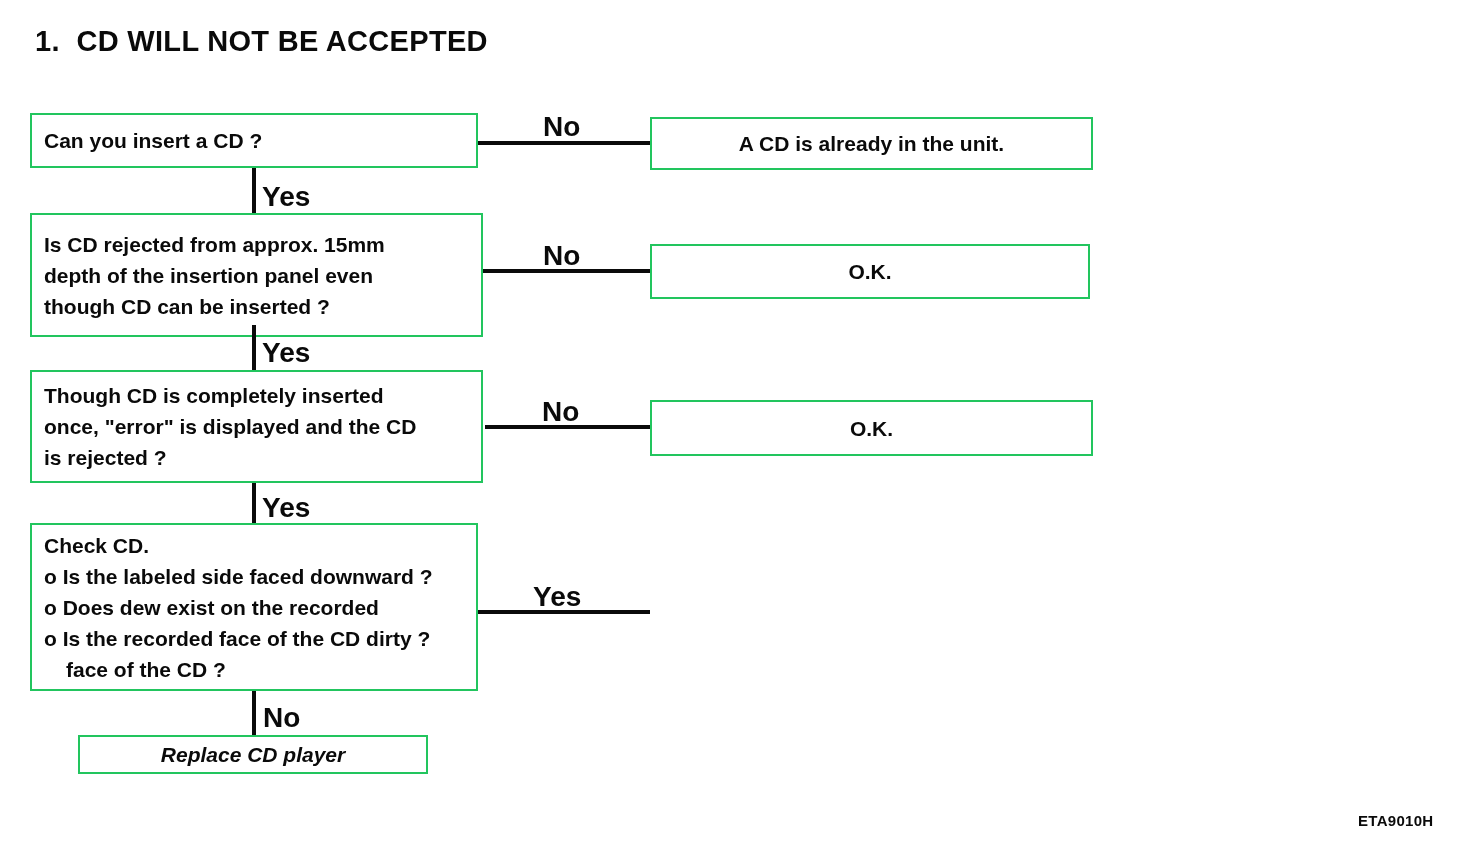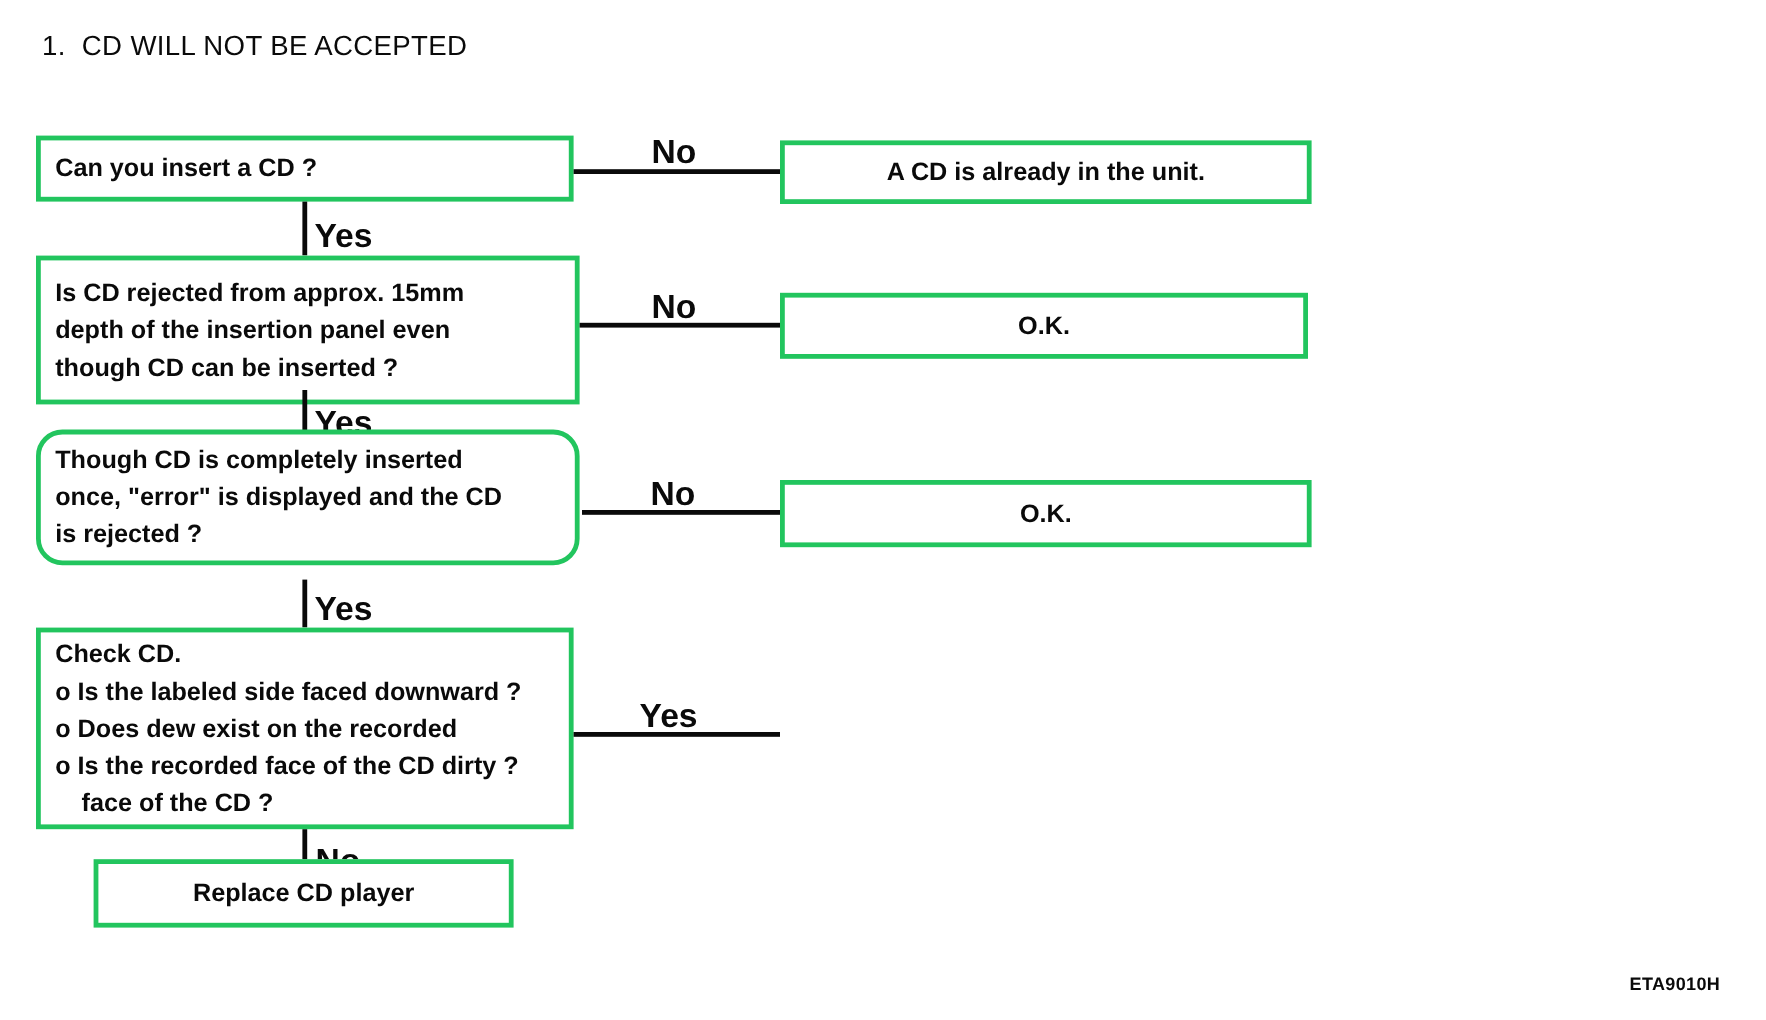--- a/index.html
+++ b/index.html
@@ -12,28 +12,28 @@
   }
   .page {
     position: relative;
     width: 1472px; height: 850px;
     background: #ffffff;
     overflow: hidden;
   }
   .title {
     position: absolute;
     left: 35px; top: 25px;
-    font-size: 23px;
-    font-weight: normal;
+    font-size: 29px;
+    font-weight: bold;
     letter-spacing: 0.3px;
     white-space: pre;
   }
   .box {
     position: absolute;
-    border: 4px solid #22c55e;
+    border: 2px solid #22c55e;
     background: #ffffff;
     font-weight: bold;
     font-size: 21px;
     display: flex;
     flex-direction: column;
     justify-content: center;
   }
   .box.left-text { padding: 4px 4px 4px 12px; align-items: flex-start; }
   .box.center-text { align-items: center; text-align: center; }
   .line { line-height: 31px; white-space: pre; }
@@ -80,21 +80,21 @@
   </div>
   <div class="hline" style="left:483px; top:269px; width:167px;"></div>
   <div class="branch-label" style="left:543px; top:240px;">No</div>
   <div class="box center-text" style="left:650px; top:244px; width:440px; height:55px;">
     <div class="line">O.K.</div>
   </div>
 
   <div class="vline" style="left:252px; top:325px; height:45px;"></div>
   <div class="branch-label" style="left:262px; top:337px;">Yes</div>
 
-  <div class="box left-text" style="left:30px; top:358px; width:453px; height:113px;border-radius:22px;">
+  <div class="box left-text" style="left:30px; top:370px; width:453px; height:113px;">
     <div class="line">Though CD is completely inserted</div>
     <div class="line">once, "error" is displayed and the CD</div>
     <div class="line">is rejected ?</div>
   </div>
   <div class="hline" style="left:485px; top:425px; width:165px;"></div>
   <div class="branch-label" style="left:542px; top:396px;">No</div>
   <div class="box center-text" style="left:650px; top:400px; width:443px; height:56px;">
     <div class="line">O.K.</div>
   </div>
 
@@ -107,19 +107,19 @@
     <div class="line">o Does dew exist on the recorded</div>
     <div class="line">o Is the recorded face of the CD dirty ?</div>
     <div class="line indent">face of the CD ?</div>
   </div>
   <div class="hline" style="left:478px; top:610px; width:172px;"></div>
   <div class="branch-label" style="left:533px; top:581px;">Yes</div>
 
   <div class="vline" style="left:252px; top:691px; height:44px;"></div>
   <div class="branch-label" style="left:263px; top:702px;">No</div>
 
-  <div class="box center-text" style="left:78px; top:716px; width:350px; height:57px;">
+  <div class="box center-text" style="left:78px; top:735px; width:350px; height:39px;font-style:italic;">
     <div class="line">Replace CD player</div>
   </div>
 
   <div class="doc-code">ETA9010H</div>
 
 </div>
 
 </body></html>

